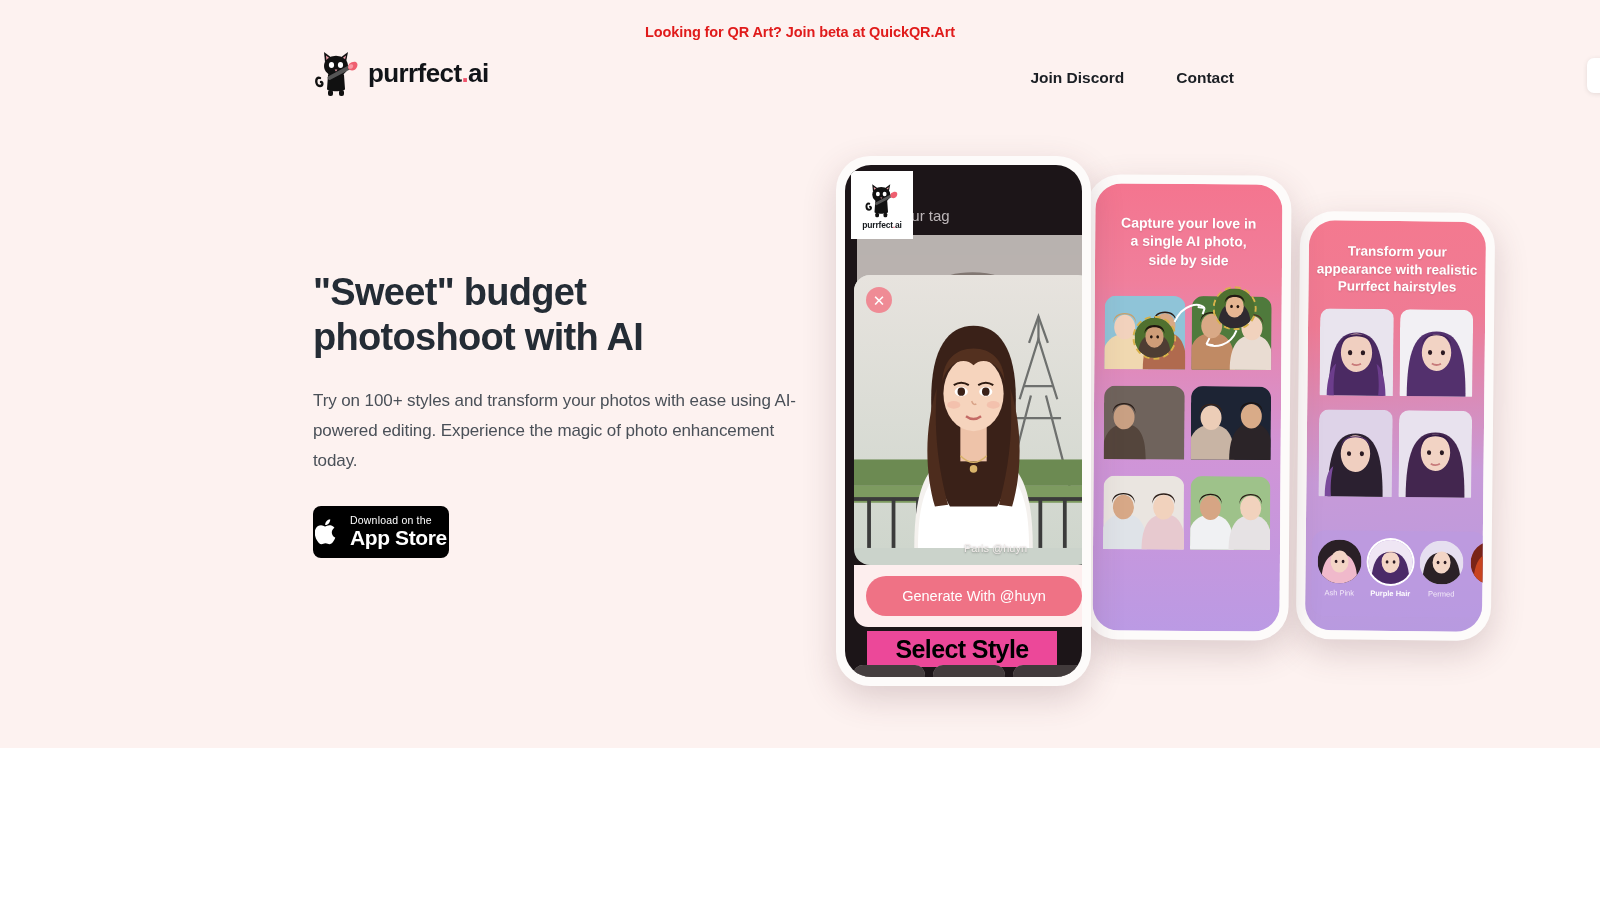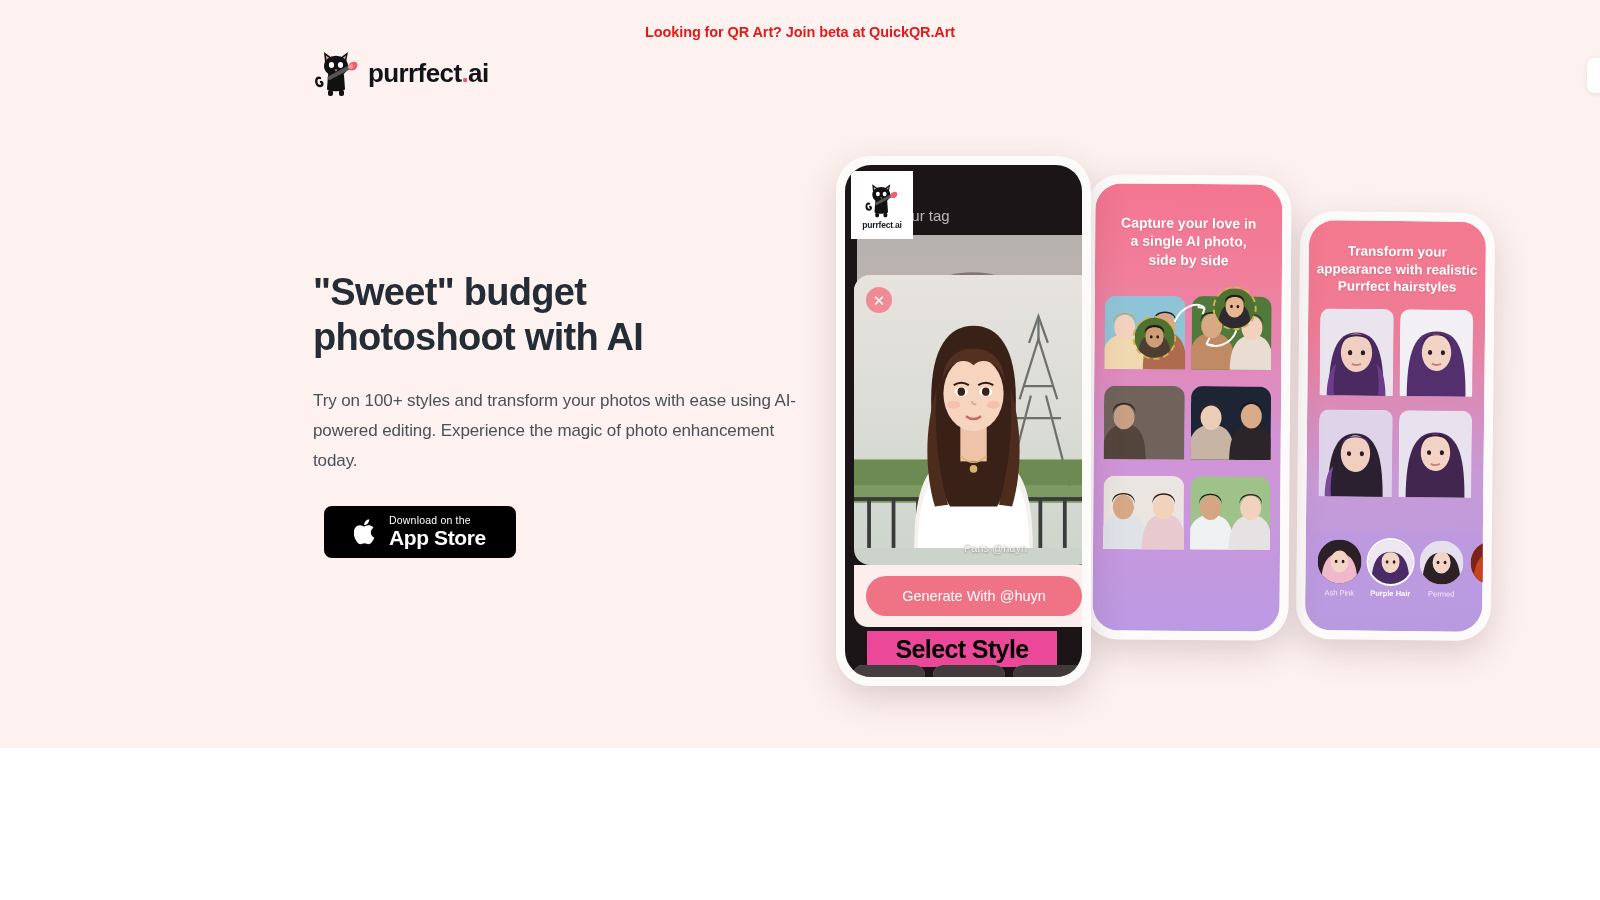--- a/index.html
+++ b/index.html
@@ -69,21 +69,21 @@
     line-height:1.18; letter-spacing:-0.7px;
   }
   .subcopy {
     margin-top:26px; font-size:17px; color:#4a5058;
     line-height:1.77; width:485px; letter-spacing:-0.1px;
   }
   .store-row { margin-top:30px; display:flex; gap:21px; }
   .store-badge {
     background:#000; border-radius:8px; height:52px;
     display:flex; align-items:center; gap:10px;
-    padding:0 30px; cursor:pointer; text-decoration:none;margin-left:11px;
+    padding:0 2px; cursor:pointer; text-decoration:none;
   }
   .store-badge .glyph { flex:0 0 auto; display:flex; align-items:center; }
   .store-txt { color:#fff; line-height:1.05; }
   .store-txt .small {
     display:block; font-size:10.5px; letter-spacing:0.2px; font-weight:normal;
   }
   .store-txt .big {
     display:block; font-size:21px; font-weight:bold; letter-spacing:-0.4px;
     margin-top:1px;
   }
@@ -256,20 +256,24 @@
 
           <path d="M36 16 C41 12 46 14 44 19 C42 24 36 23 35 20 Z" fill="#ef5f70"></path>
           <path d="M35.5 17.5 C38.5 15 41 16.5 40 19 C39 21.6 36 21 35.3 19.4 Z" fill="#f89aa5"></path>
         </svg>
       </span>
       <span class="logo-text">
         <span>purrfect</span><span class="dot">.</span><span>ai</span>
       </span>
     </div>
 
+    <div class="nav">
+      <a class="nav-link" href="#">Join Discord</a>
+      <a class="nav-link" href="#">Contact</a>
+    </div>
     <button class="qr-btn">QR Art</button>
   </div>
 
   <div class="hero-copy">
     <h1 class="headline">
       <span>"Sweet" budget</span><br>
       <span>photoshoot with AI</span>
     </h1>
     <p class="subcopy">Try on 100+ styles and transform your photos with ease using AI-powered editing. Experience the magic of photo enhancement today.</p>
 

